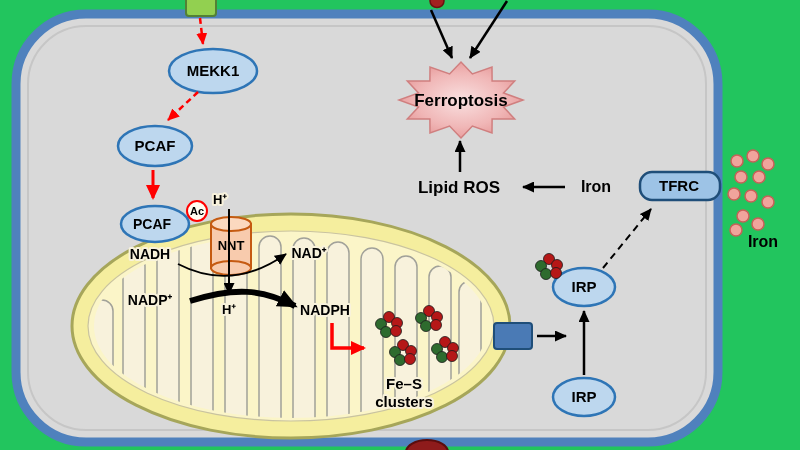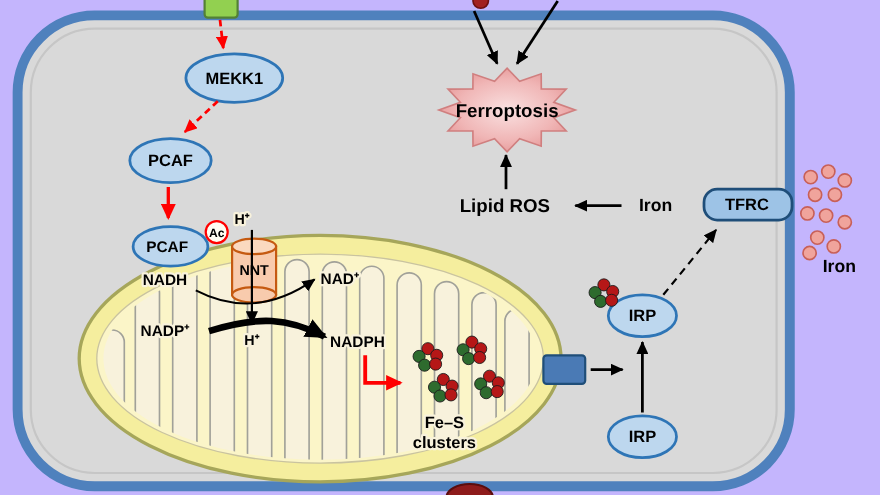--- a/index.html
+++ b/index.html
@@ -1,16 +1,16 @@
 <!DOCTYPE html>
 <html><head>
 <meta charset="utf-8">
 <style>
   html,body{margin:0;padding:0;background:#fff;}
-  .stage{position:relative;width:800px;height:450px;background:#c4b5fd;overflow:hidden;}
+  .stage{position:relative;width:800px;height:450px;background:#22c55e;overflow:hidden;}
   svg{display:block;}
   svg text{font-family:"Liberation Sans",sans-serif;font-weight:bold;fill:#000;}
   text.halo{paint-order:stroke;stroke:#f8f2dc;stroke-width:4px;stroke-linejoin:round;}
 </style>
 </head>
 <body>
 
 <div class="stage">
 <svg width="800" height="450" viewBox="0 0 800 450">
   <defs>

